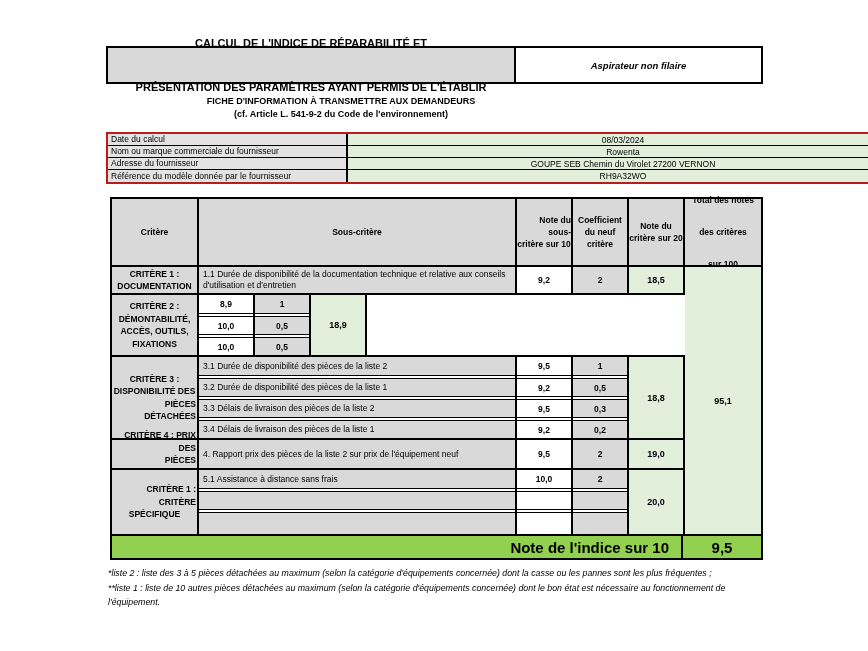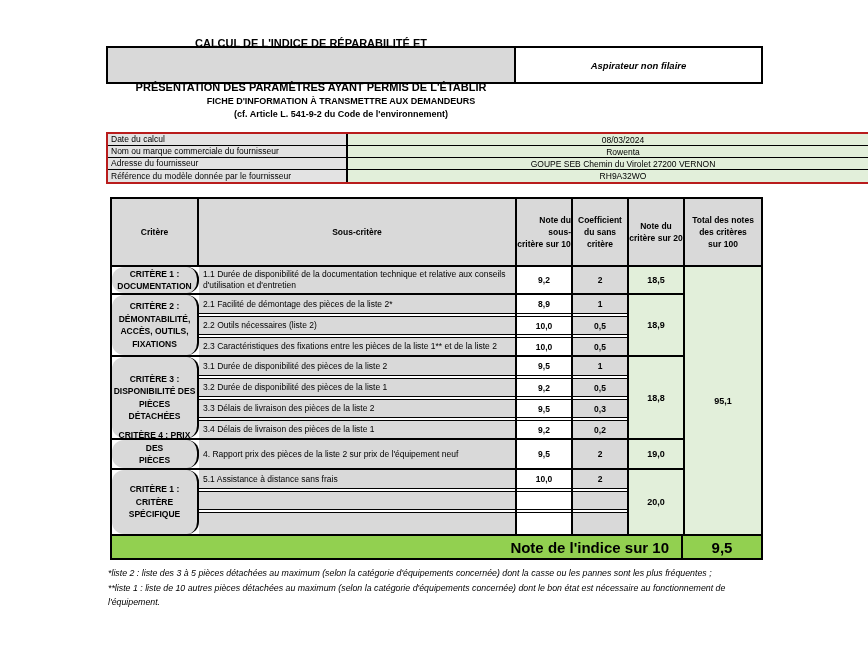--- a/index.html
+++ b/index.html
@@ -21,32 +21,32 @@
   .info-row:last-child { border-bottom:none; }
   .info-label { width:240px; background:#e3e3e3; border-right:2px solid #000; font-size:8.5px; line-height:11px; padding-left:3px; display:flex; align-items:center; }
   .info-value { flex:1; background:#e2efda; display:flex; align-items:center; justify-content:center; font-weight:normal; font-size:8.5px; }
 
   
   .main-wrap { position:absolute; left:110px; top:197px; width:653px; }
   .mt { border:2px solid #000; }
   .mt-header { display:flex; height:68px; background:#d9d9d9; border-bottom:2px solid #000; }
   .hc { display:flex; flex-direction:column; justify-content:center; align-items:center; text-align:center; font-weight:bold; font-size:8.5px; line-height:12px; border-right:2px solid #000; }
   .hc:last-child { border-right:none; }
-  .w-crit { width:87px; } .w-sub { width:318px; } .w-n10 { width:56px;text-align:right; } .w-co { width:56px; } .w-n20 { width:56px; } .w-tot { flex:1; }
+  .w-crit { width:87px; } .w-sub { width:318px; } .w-n10 { width:56px;text-align:right; } .w-co { width:56px; } .w-n20 { width:56px; } .w-tot { flex:1;gap:20px; }
 
   .tbody { display:flex; }
   .blocks { width:573px; }
   .total-cell { flex:1; background:#e2efda; display:flex; align-items:center; justify-content:center; font-weight:bold; font-size:9px; }
 
   .block { display:flex; border-bottom:2px solid #000; }
   .block:last-child { border-bottom:none; }
   .b1 { height:28px; } .b2 { height:62px; } .b3 { height:83px; } .b4 { height:30px; } .b5 { height:64px; }
   .block:last-child.b5 { height:64px; }
 
-  .crit-cell { width:87px; border-right:2px solid #000; background:#d9d9d9; display:flex; flex-direction:column; justify-content:center; align-items:center; text-align:center; font-weight:bold; font-size:8.5px; line-height:12.5px; padding:1px;border-radius:12px; }
+  .crit-cell { width:87px; border-right:2px solid #000; background:#d9d9d9; display:flex; flex-direction:column; justify-content:center; align-items:center; text-align:right; font-weight:bold; font-size:8.5px; line-height:12.5px; padding:1px; }
   .col { display:flex; flex-direction:column; }
   .col-sub { width:318px; border-right:2px solid #000; background:#fff; }
   .col-n10 { width:56px; border-right:2px solid #000; background:#fff; }
   .col-co  { width:56px; border-right:2px solid #000; background:#fff; }
   .n20-cell { width:56px; border-right:2px solid #000; background:#e2efda; display:flex; align-items:center; justify-content:center; font-weight:bold; font-size:9px; }
 
   .scell { height:19px; margin-bottom:2px; border-top:1px solid #000; border-bottom:1px solid #000; display:flex; align-items:center; }
   .scell:first-child { border-top:none; }
   .scell:last-child { border-bottom:none; margin-bottom:0; flex:1; }
   .scell.grow { flex:1; height:auto; }
@@ -104,21 +104,21 @@
 
       <div class="mt-header">
         <div class="hc w-crit">Critère</div>
         <div class="hc w-sub">Sous-critère</div>
         <div class="hc w-n10">
           <div>Note du sous-</div>
           <div>critère sur 10</div>
         </div>
         <div class="hc w-co">
           <div>Coefficient</div>
-          <div>du sans</div>
+          <div>du neuf</div>
           <div>critère</div>
         </div>
         <div class="hc w-n20">
           <div>Note du</div>
           <div>critère sur 20</div>
         </div>
         <div class="hc w-tot">
           <div>Total des notes</div>
           <div>des critères</div>
           <div>sur 100</div>
@@ -145,25 +145,20 @@
             <div class="n20-cell">18,5</div>
           </div>
 
           <div class="block b2">
             <div class="crit-cell">
               <div>CRITÈRE 2 :</div>
               <div>DÉMONTABILITÉ,</div>
               <div>ACCÈS, OUTILS,</div>
               <div>FIXATIONS</div>
             </div>
-            <div class="col col-sub">
-              <div class="scell lbl">2.1 Facilité de démontage des pièces de la liste 2*</div>
-              <div class="scell lbl">2.2 Outils nécessaires (liste 2)</div>
-              <div class="scell lbl">2.3 Caractéristiques des fixations entre les pièces de la liste 1** et de la liste 2</div>
-            </div>
             <div class="col col-n10">
               <div class="scell num">8,9</div>
               <div class="scell num">10,0</div>
               <div class="scell num">10,0</div>
             </div>
             <div class="col col-co">
               <div class="scell cof">1</div>
               <div class="scell cof">0,5</div>
               <div class="scell cof">0,5</div>
             </div>

